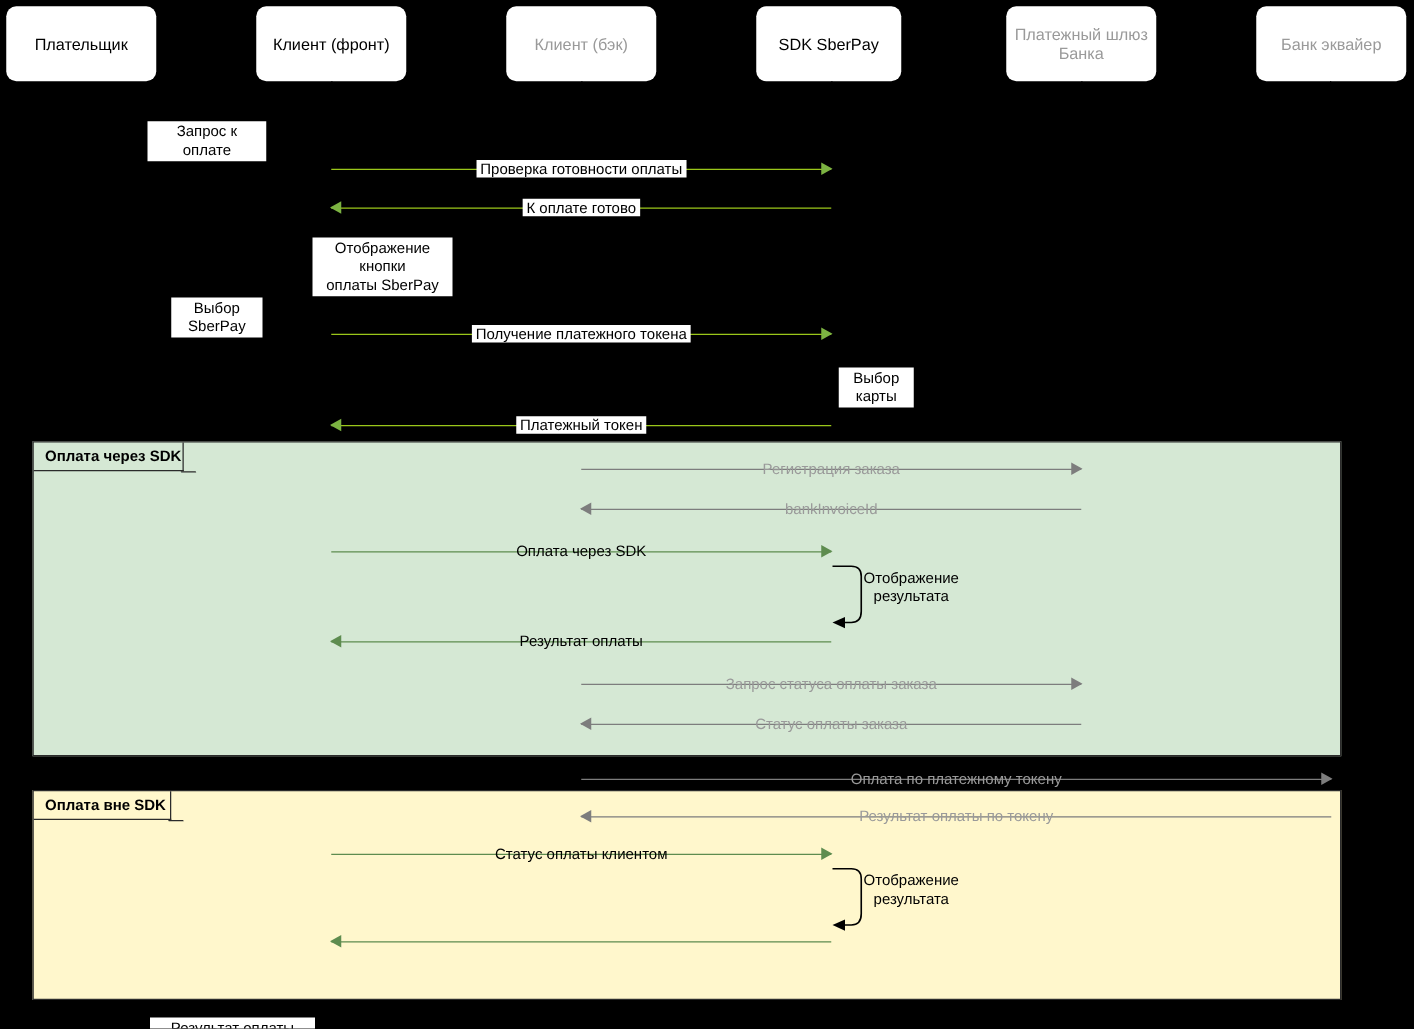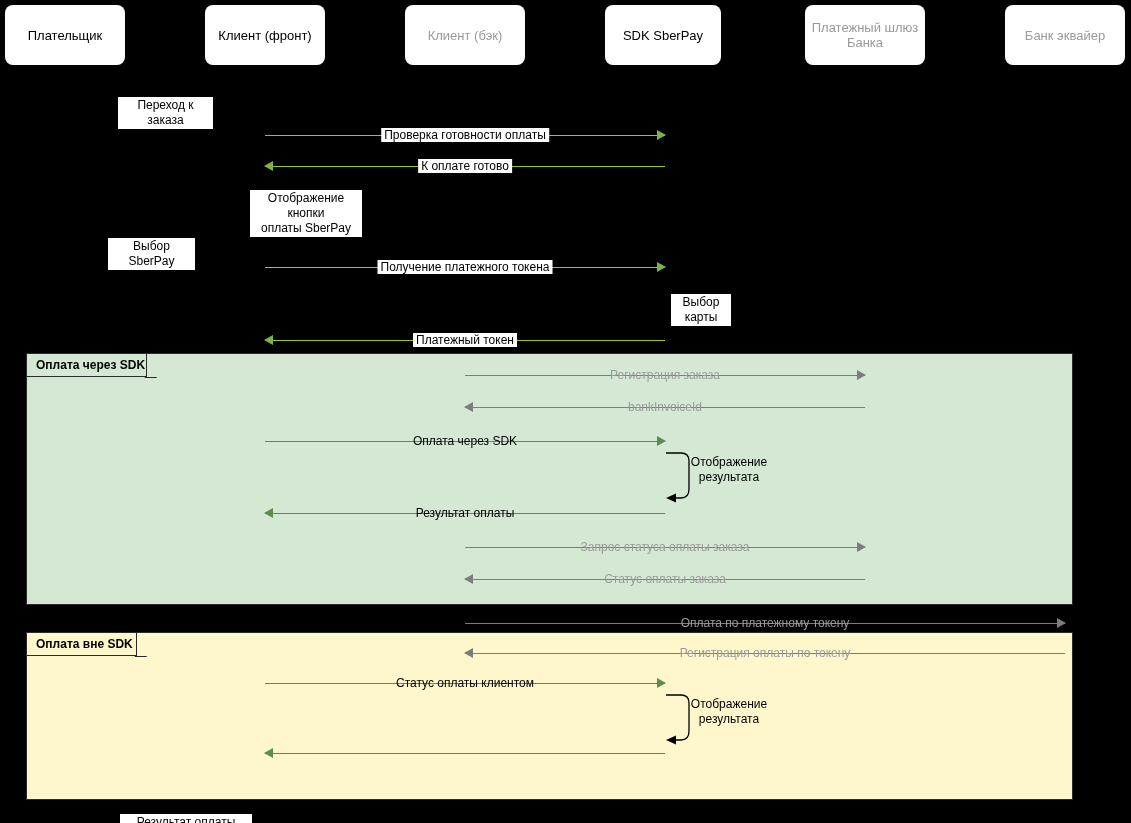--- a/index.html
+++ b/index.html
@@ -236,21 +236,21 @@
         <div class="label">Статус оплаты заказа</div>
       </div>
       <div class="msg grey right" style="left: 465px; width: 600px; top: 623px;">
         <div class="line"></div>
         <div class="head"></div>
         <div class="label">Оплата по платежному токену</div>
       </div>
       <div class="msg grey left" style="left: 465px; width: 600px; top: 653px;">
         <div class="line"></div>
         <div class="head"></div>
-        <div class="label">Регистрация оплаты по токену</div>
+        <div class="label">Результат оплаты по токену</div>
       </div>
       <div class="msg green right" style="left: 265px; width: 400px; top: 683px;">
         <div class="line"></div>
         <div class="head"></div>
         <div class="label">Статус оплаты клиентом</div>
       </div>
       <div class="msg green left" style="left: 265px; width: 400px; top: 753px;">
         <div class="line"></div>
         <div class="head"></div>
       </div>
@@ -267,20 +267,20 @@
       <div class="selfmsg" style="left: 665px; top: 694px;">
         <svg width="40" height="50">
           <path d="M1,1 L16,1 Q24,1 24,9 L24,37 Q24,46 16,46 L9,46" fill="none" stroke="#000000" stroke-width="1.3"></path>
           <path d="M1,46 L11,41.5 L11,50.5 Z" fill="#000000"></path>
         </svg>
         <div class="selflabel">Отображение
 результата</div>
       </div>
     </div>
   <div id="notes-layer">
-      <div class="note" style="left: 118px; top: 97px; width: 95px;">Переход к заказа</div>
+      <div class="note" style="left: 118px; top: 97px; width: 95px;">Запрос к оплате</div>
       <div class="note" style="left: 250px; top: 190px; width: 112px;">Отображение кнопки
 оплаты SberPay</div>
-      <div class="note" style="left: 108px; top: 238px; width: 87px;">Выбор SberPay</div>
+      <div class="note" style="left: 137px; top: 238px; width: 73px;">Выбор SberPay</div>
       <div class="note" style="left: 671px; top: 294px; width: 60px;">Выбор карты</div>
       <div class="note" style="left: 120px; top: 786px; width: 132px; margin-top: 28px;">Результат оплаты заказа</div>
     </div>
 </div>
 
 </body></html>

